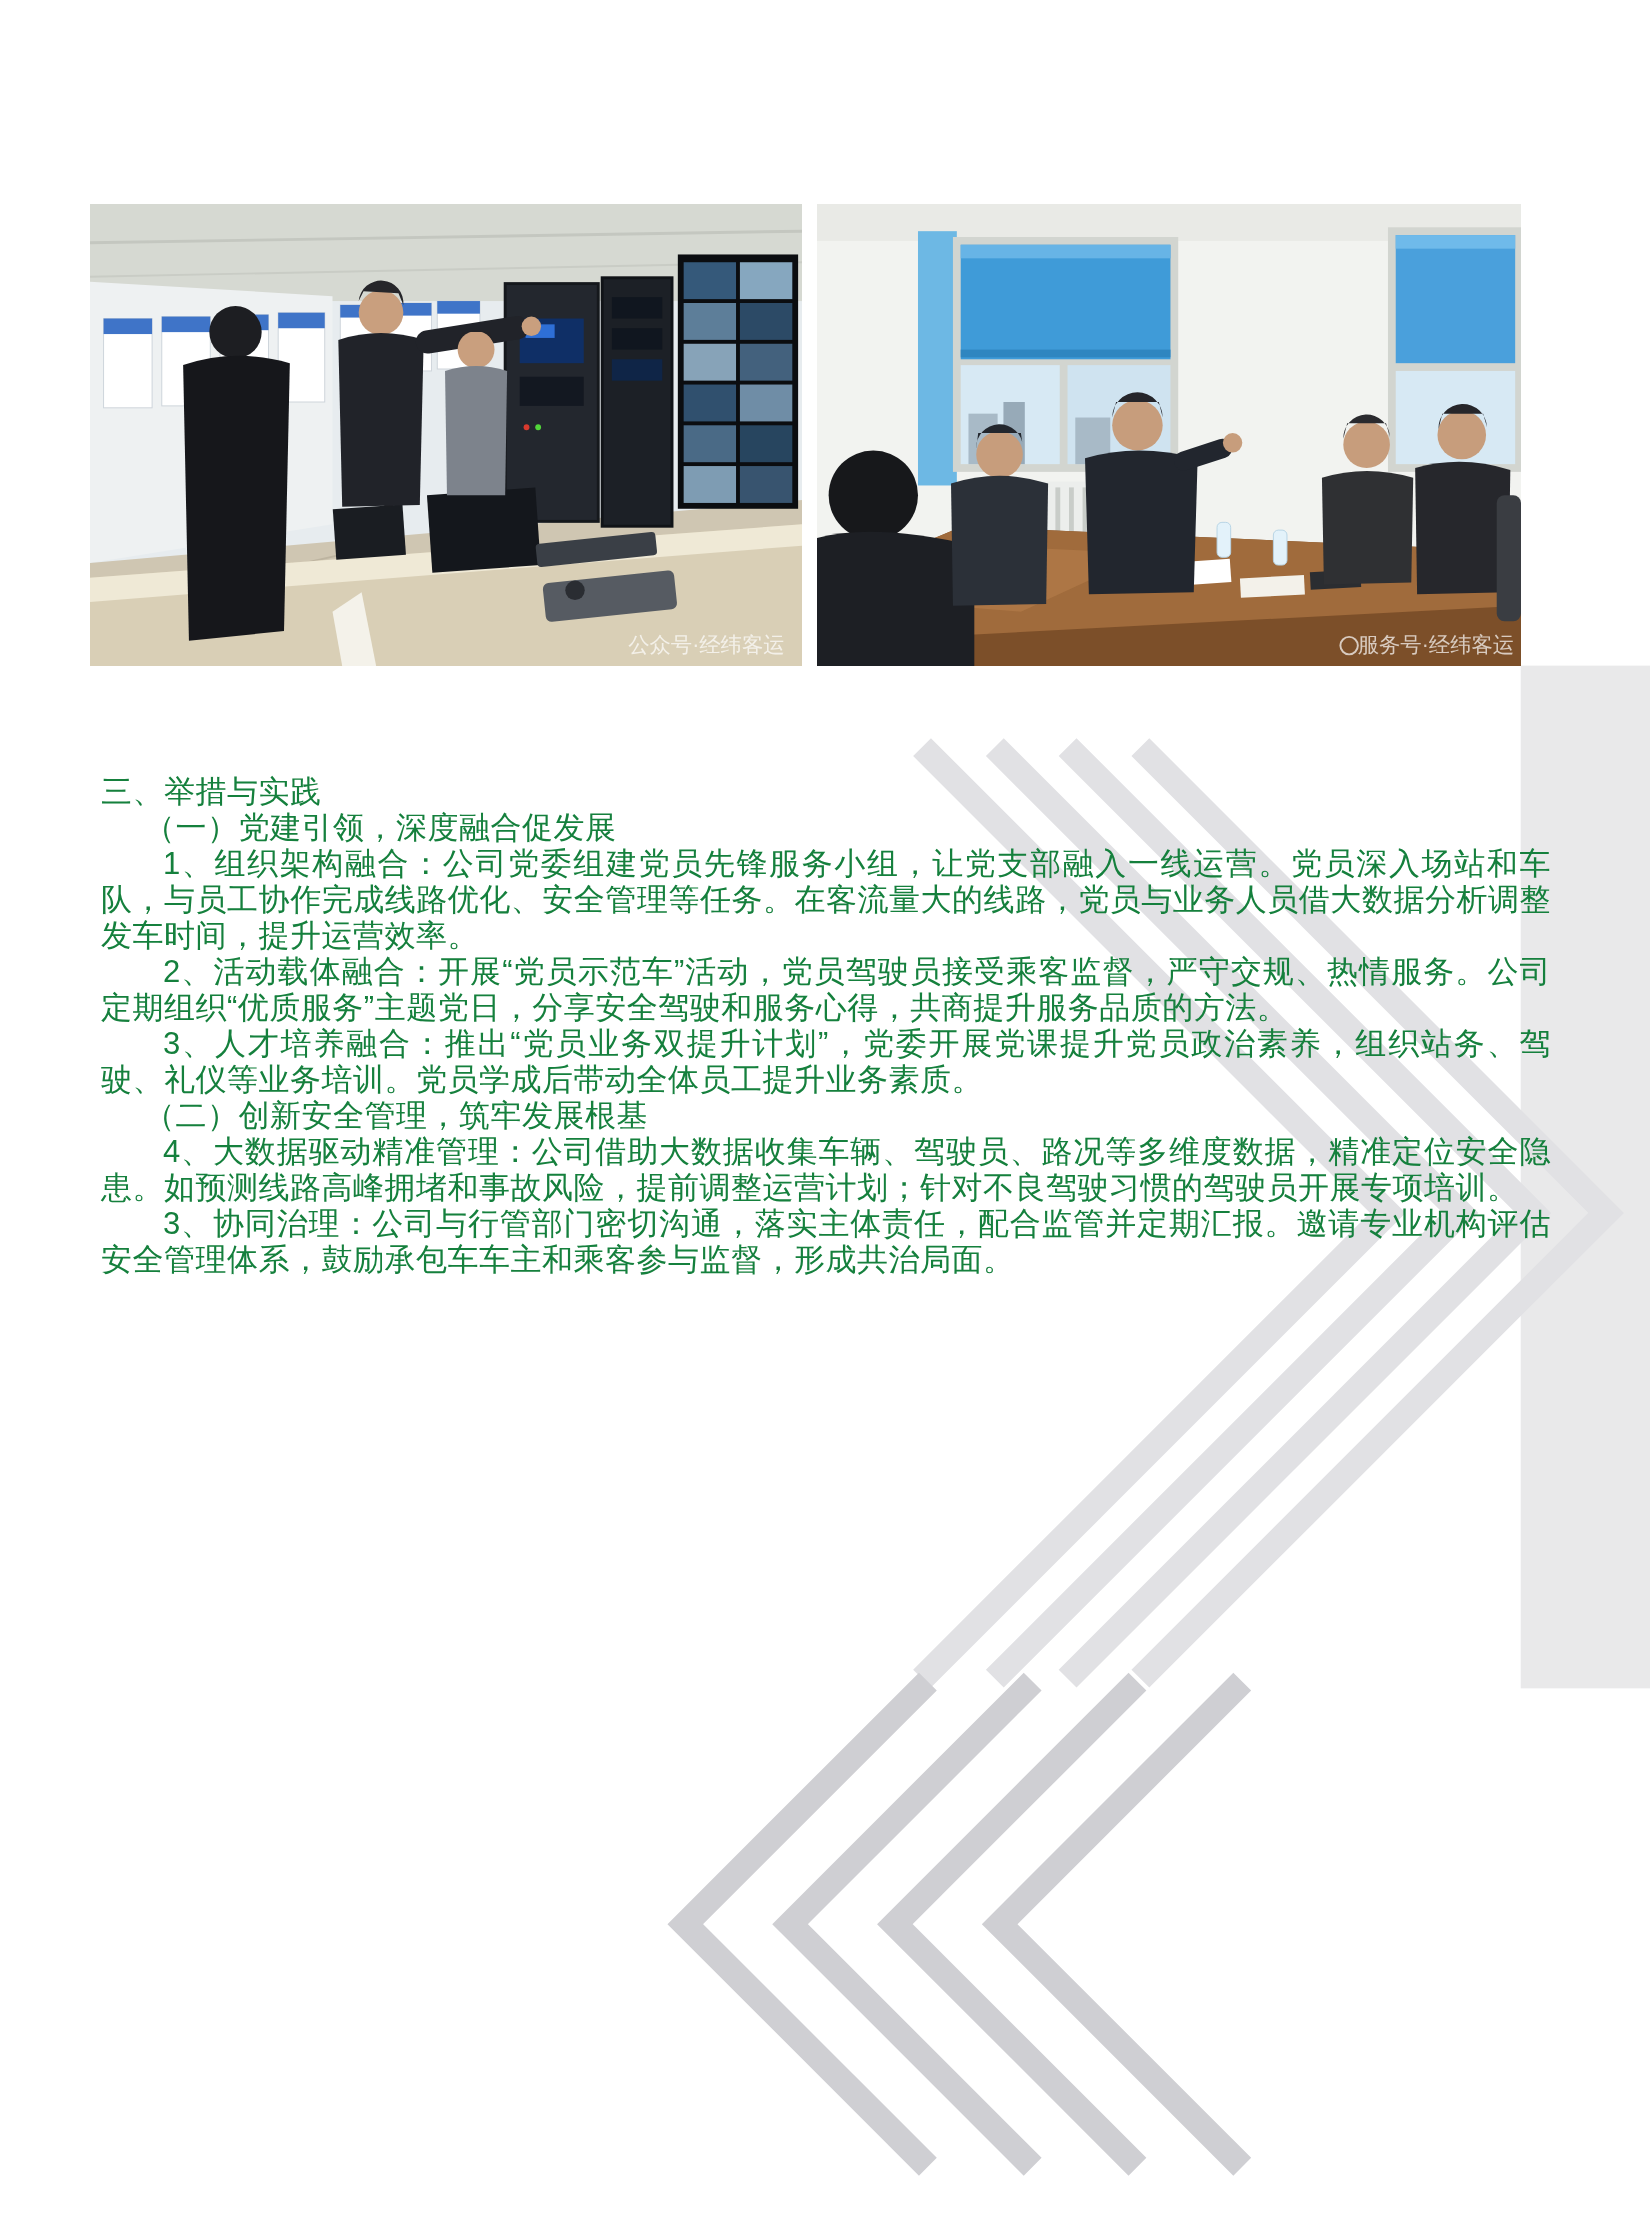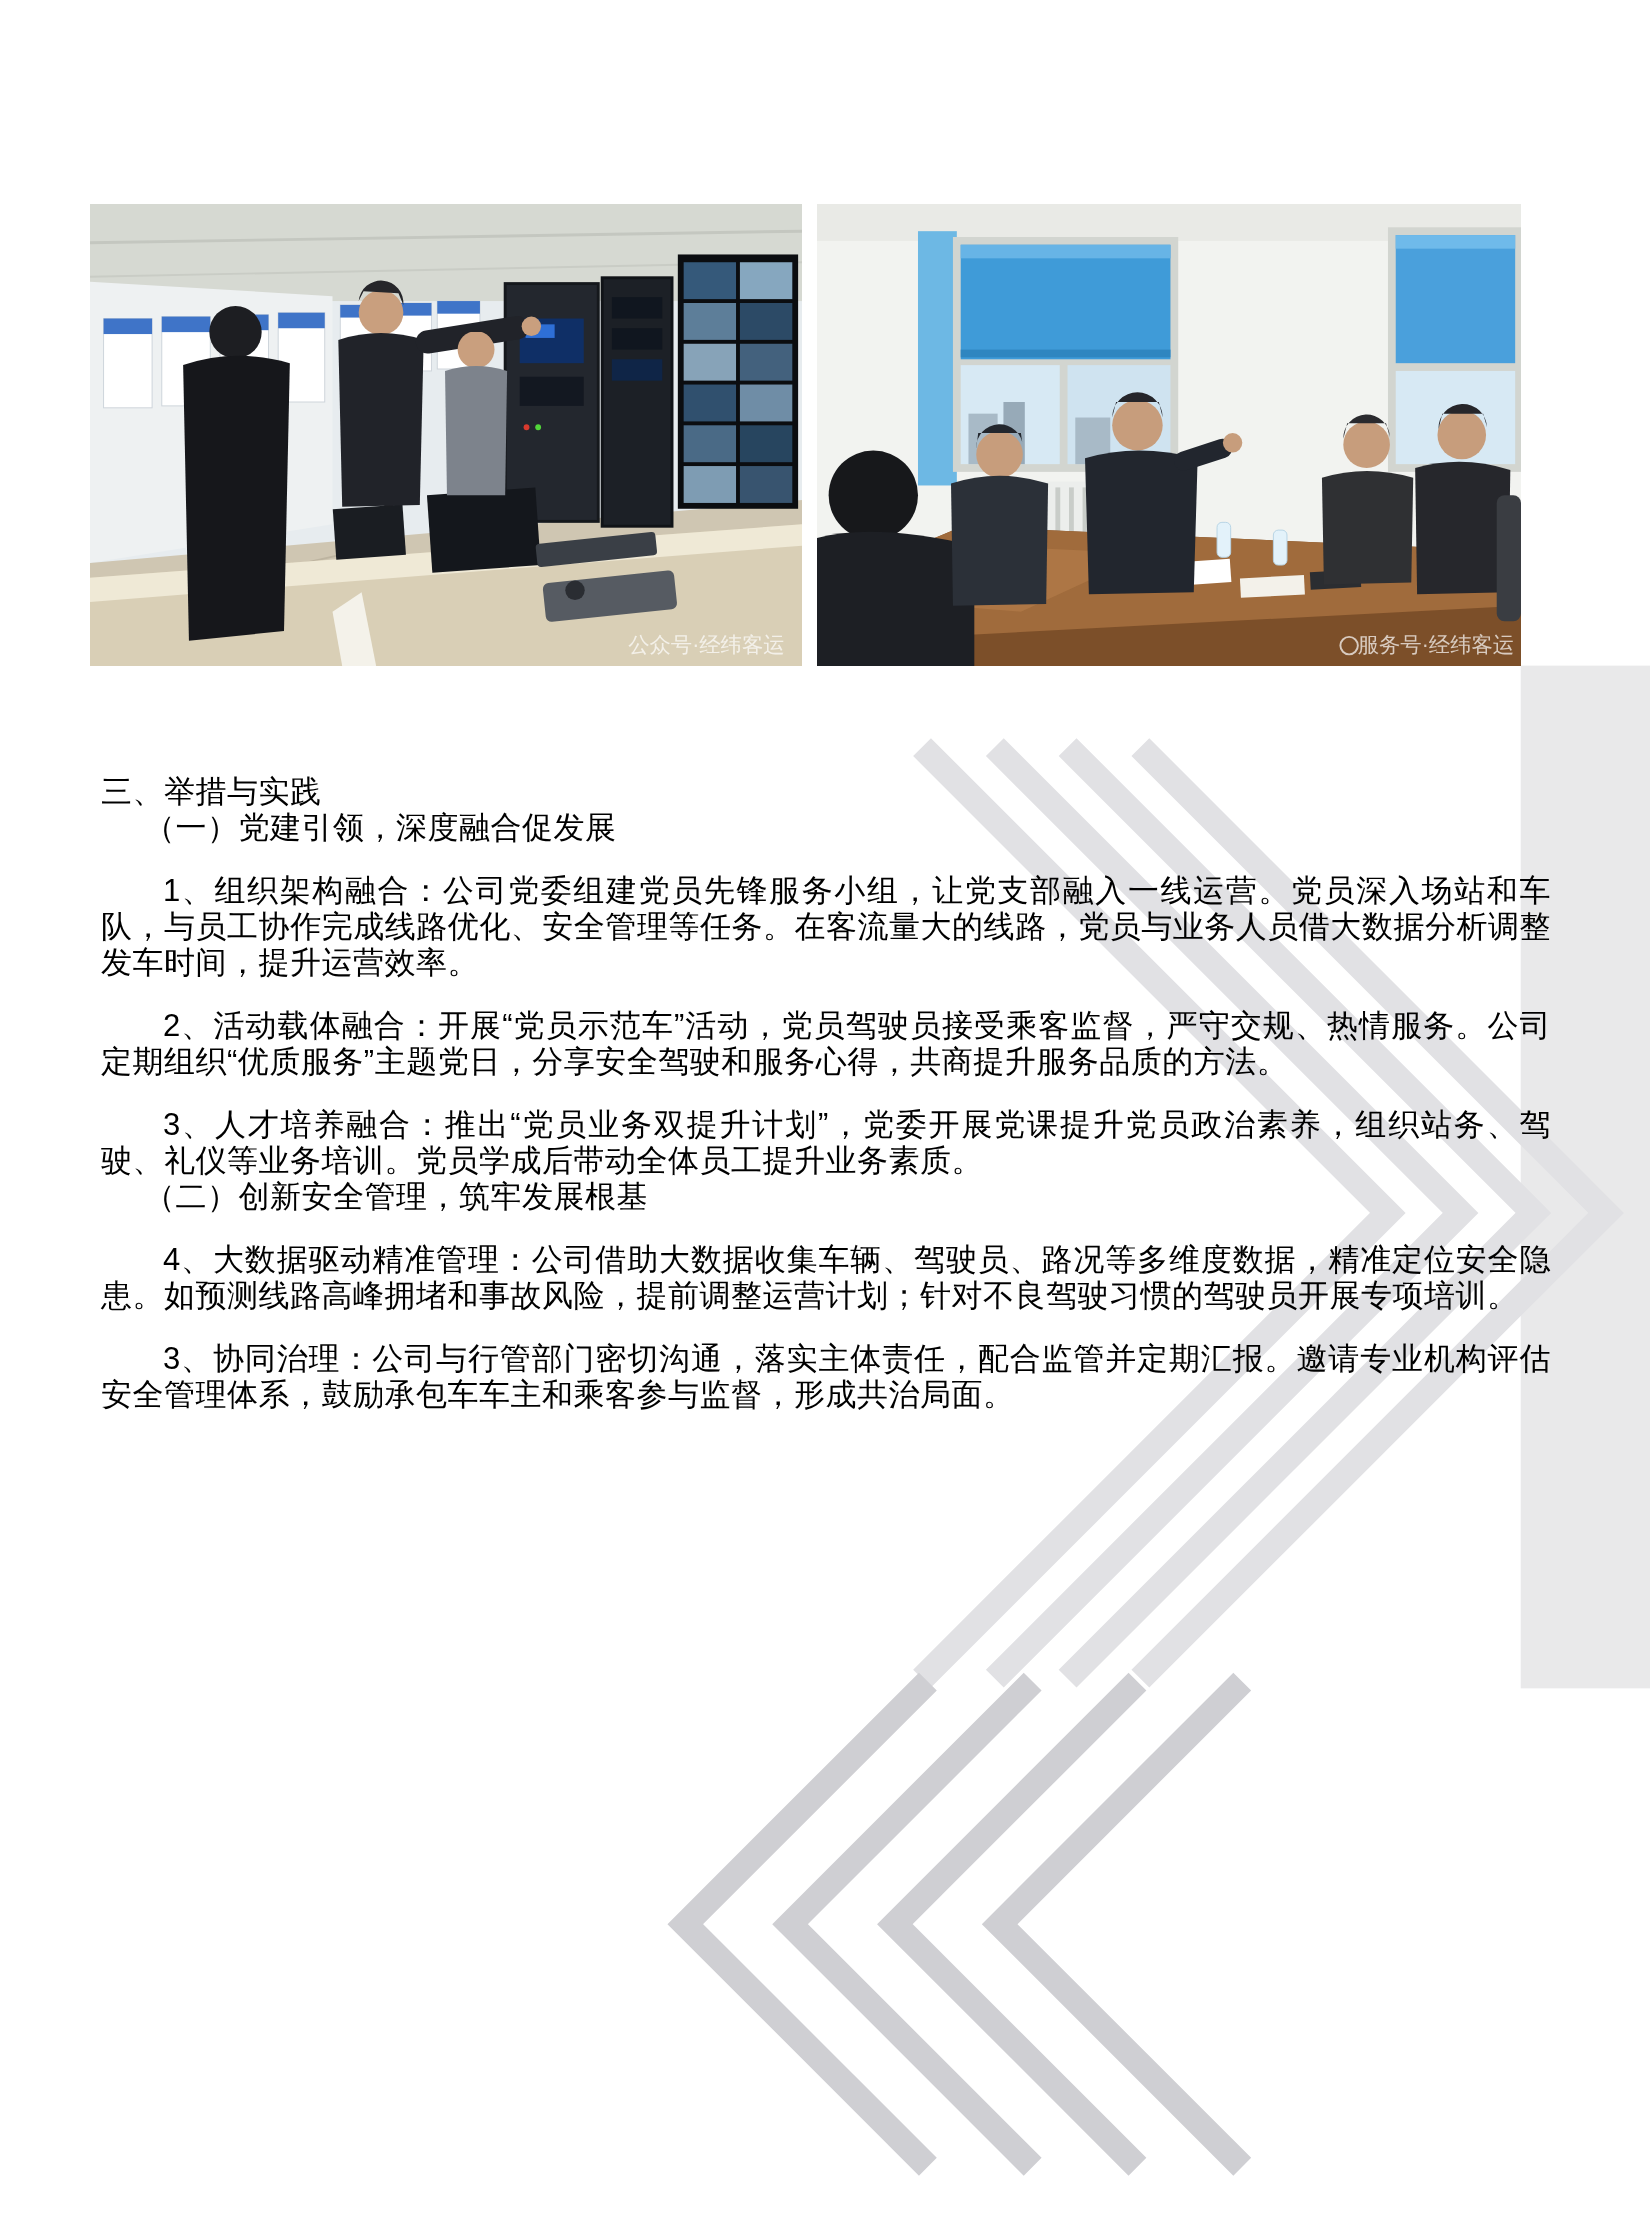--- a/index.html
+++ b/index.html
@@ -13,28 +13,28 @@
   }
   
   #decor{position:absolute;left:0;top:0;width:1651px;height:2223px;z-index:0;}
   
   .photo{position:absolute;top:204px;height:462px;z-index:2;display:block;}
   #photo-1{left:90px;width:712px;}
   #photo-2{left:817px;width:704px;}
   
   #doc{
     position:absolute;left:101px;top:774px;width:1450px;z-index:3;
-    font-size:31px;line-height:36px;color:#000000;
+    font-size:31px;line-height:36px;color:#15803d;
     text-align:justify;text-justify:inter-ideograph;
     letter-spacing:0.5px;
   }
   #doc p{margin:0;padding:0;}
   #doc .h{text-indent:0;}
   #doc .sub{text-indent:43px;}
-  #doc .para{text-indent:62px;margin-top:27px;}
+  #doc .para{text-indent:62px;}
   #doc .section-2{margin-top:36px;}
   .wm{font-size:22px;fill:#ffffff;opacity:.7;}
 </style>
 </head>
 <body>
 
 <div id="page">
 
   <svg id="decor" viewBox="0 0 1701 2291" xmlns="http://www.w3.org/2000/svg" aria-hidden="true">
 

